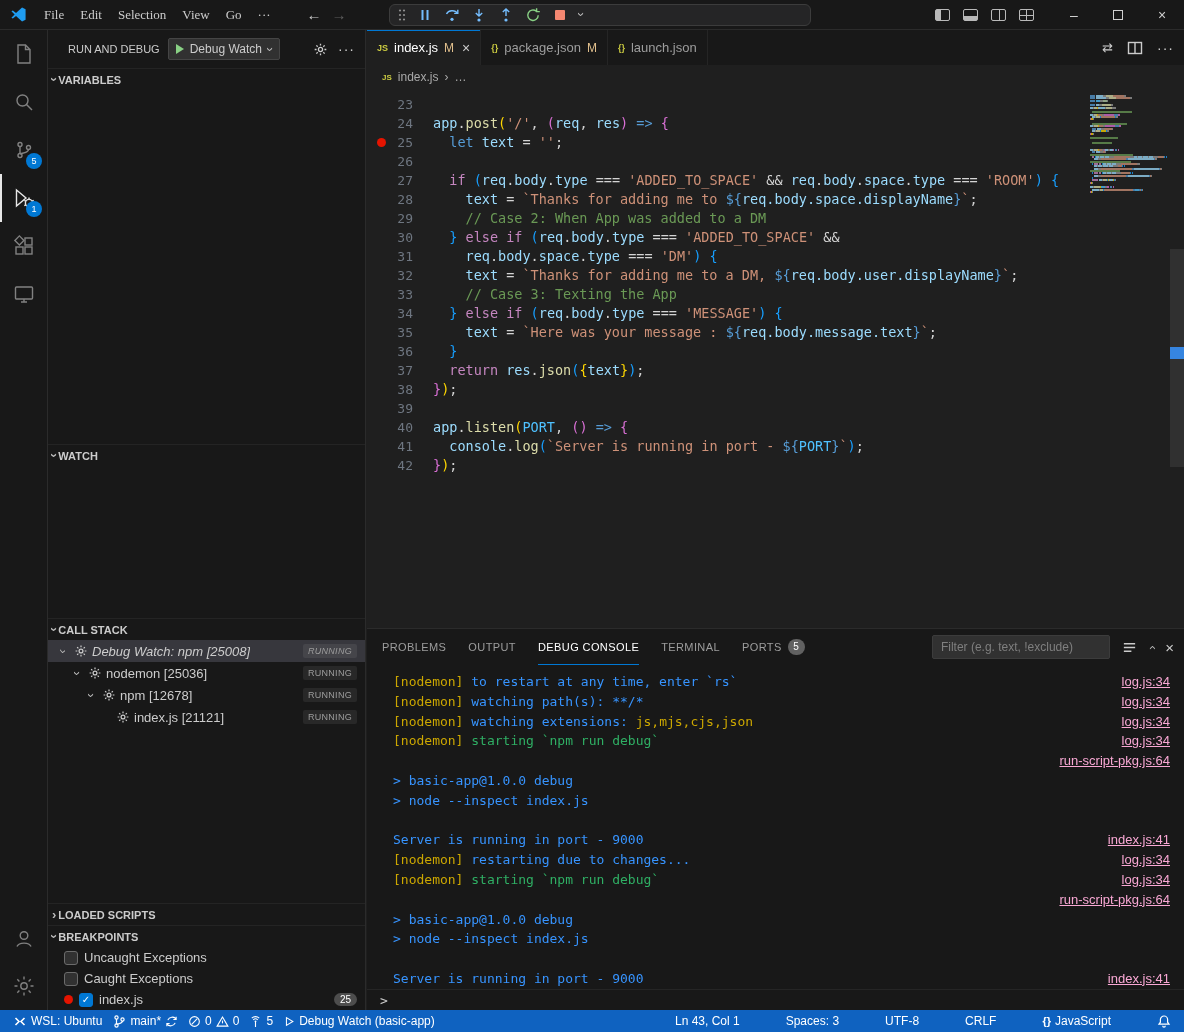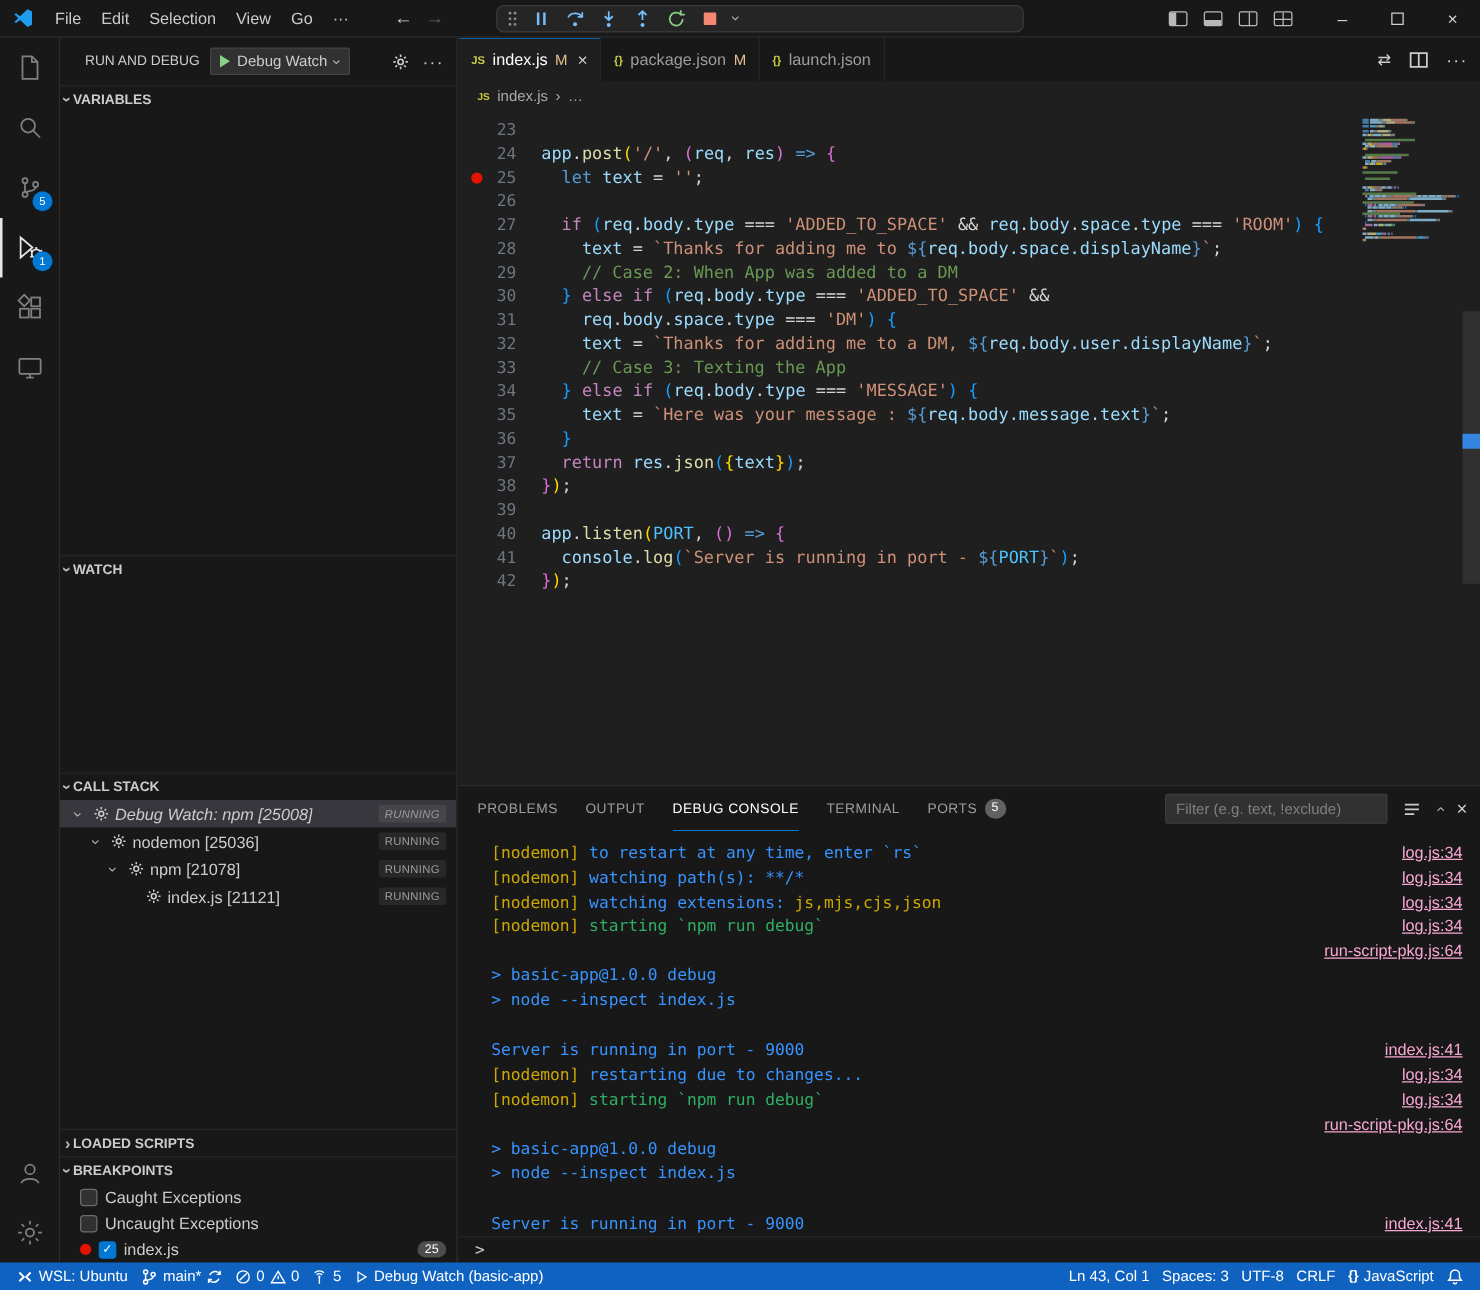--- a/index.html
+++ b/index.html
@@ -4,21 +4,21 @@
 <style>
   * { margin:0; padding:0; box-sizing:border-box; }
   html,body { width:1184px; height:1032px; overflow:hidden; }
   body { position:relative; background:#1f1f1f; font-family:"Liberation Sans",sans-serif; font-size:13px; color:#cccccc; cursor:default; }
   svg { display:block; }
   .ico { stroke:currentColor; fill:none; stroke-width:1.4; }
 
   
   .titlebar { position:absolute; top:0; left:0; right:0; height:30px; background:#181818; border-bottom:1px solid #2b2b2b; display:flex; align-items:center; z-index:5; }
   .logo { width:36px; display:flex; justify-content:center; }
-  .menubar { display:flex; align-items:flex-start; }
+  .menubar { display:flex; align-items:flex-start;font-family:Liberation Serif, serif; }
   .menu-item { padding:3px 8px; border-radius:4px; color:#cccccc; font-size:13px; }
   .navarrows { display:flex; align-items:center; margin-left:28px; gap:10px; font-size:15px; color:#cfcfcf; }
   .navarrows .dim { color:#5f5f5f; }
   .cmdcenter { margin-left:42px; width:422px; height:22px; background:#252526; border:1px solid #3c3c3c; border-radius:6px; display:flex; align-items:center; padding:0 8px; gap:11px; }
   .cmdcenter .dbgico { display:flex; align-items:center; }
   .winzone { margin-left:auto; display:flex; align-items:center; }
   .layouticons { display:flex; gap:13px; margin-right:18px; color:#b9b9b9; }
   .lt { width:15px; height:12px; border:1px solid #b9b9b9; border-radius:2px; position:relative; }
   .lt.left::after { content:''; position:absolute; left:0; top:0; bottom:0; width:5px; background:#b9b9b9; }
   .lt.bottom::after { content:''; position:absolute; left:0; right:0; bottom:0; height:4px; background:#b9b9b9; }
@@ -109,21 +109,21 @@
   .console { flex:1; padding:7px 14px 0 26px; overflow:hidden; }
   .con-row { display:flex; align-items:baseline; height:19.8px; line-height:19.8px; font-family:"DejaVu Sans Mono",monospace; font-size:13px; }
   .con-text { white-space:pre; }
   .ck-y{color:#cca700} .ck-b2{color:#3794ff} .ck-grn{color:#2faf64}
   .clink { margin-left:auto; color:#f9a8d4; text-decoration:underline; font-family:Liberation Sans, sans-serif; font-size:13px; }
   .prompt { height:21px; flex:none; display:flex; align-items:center; padding-left:13px; font-family:"DejaVu Sans Mono",monospace; font-size:13px; color:#cccccc; border-top:1px solid rgba(255,255,255,0.06); }
 
   
   .statusbar { position:absolute; bottom:0; left:0; right:0; height:22px; background:#0f62c0; color:#ffffff; display:flex; align-items:center; padding:0 8px; font-size:12px; z-index:5; }
   .st-item { display:flex; align-items:center; gap:4px; padding:0 5px; height:22px; white-space:nowrap; }
-  .st-right { margin-left:auto; display:flex; align-items:flex-end; }
+  .st-right { margin-left:auto; display:flex; align-items:flex-end;gap:36px; }
   .st-item svg { stroke:#ffffff; }
   .braces { font-size:11px; font-weight:bold; }
 </style>
 </head>
 <body>
 
 <div class="titlebar">
   <div class="logo">
     <svg width="17" height="17" viewBox="0 0 24 24">
         <path fill="#1f9cf0" d="M17 2 8.5 10 4 6.5 2 7.5 6.5 12 2 16.5 4 17.5 8.5 14 17 22 22 19.5V4.5Z"></path>
@@ -322,21 +322,21 @@
         <span class="cs-status">RUNNING</span>
       </div>
       <div class="cs-row" style="padding-left: 36px;">
         <span class="twisty chev down">›</span>
         <span>
           <svg width="14" height="14" viewBox="0 0 16 16" class="ico">
             <circle cx="8" cy="8" r="2.2"></circle>
             <path d="M8 1.8v2 M8 12.2v2 M1.8 8h2 M12.2 8h2 M3.6 3.6l1.4 1.4 M11 11l1.4 1.4 M12.4 3.6 11 5 M5 11l-1.4 1.4"></path>
           </svg>
         </span>
-        <span class="cs-label">npm [21078]</span>
+        <span class="cs-label">npm [12678]</span>
         <span class="cs-status">RUNNING</span>
       </div>
       <div class="cs-row" style="padding-left: 50px;">
         <span class="twisty"></span>
         <span>
           <svg width="14" height="14" viewBox="0 0 16 16" class="ico">
             <circle cx="8" cy="8" r="2.2"></circle>
             <path d="M8 1.8v2 M8 12.2v2 M1.8 8h2 M12.2 8h2 M3.6 3.6l1.4 1.4 M11 11l1.4 1.4 M12.4 3.6 11 5 M5 11l-1.4 1.4"></path>
           </svg>
         </span>
@@ -352,25 +352,25 @@
     <span>LOADED SCRIPTS</span>
   </div>
 
   <div class="sec-h">
     <span class="chev down">›</span>
     <span>BREAKPOINTS</span>
   </div>
   <div class="sec-body">
       <div class="bp-row">
         <span class="cb"></span>
-        <span>Caught Exceptions</span>
+        <span>Uncaught Exceptions</span>
       </div>
       <div class="bp-row">
         <span class="cb"></span>
-        <span>Uncaught Exceptions</span>
+        <span>Caught Exceptions</span>
       </div>
       <div class="bp-row">
         <span class="bp-dot"></span>
         <span class="cb on">✓</span>
         <span>index.js</span>
         <span class="bp-badge">25</span>
       </div>
     </div>
 </div>
 

